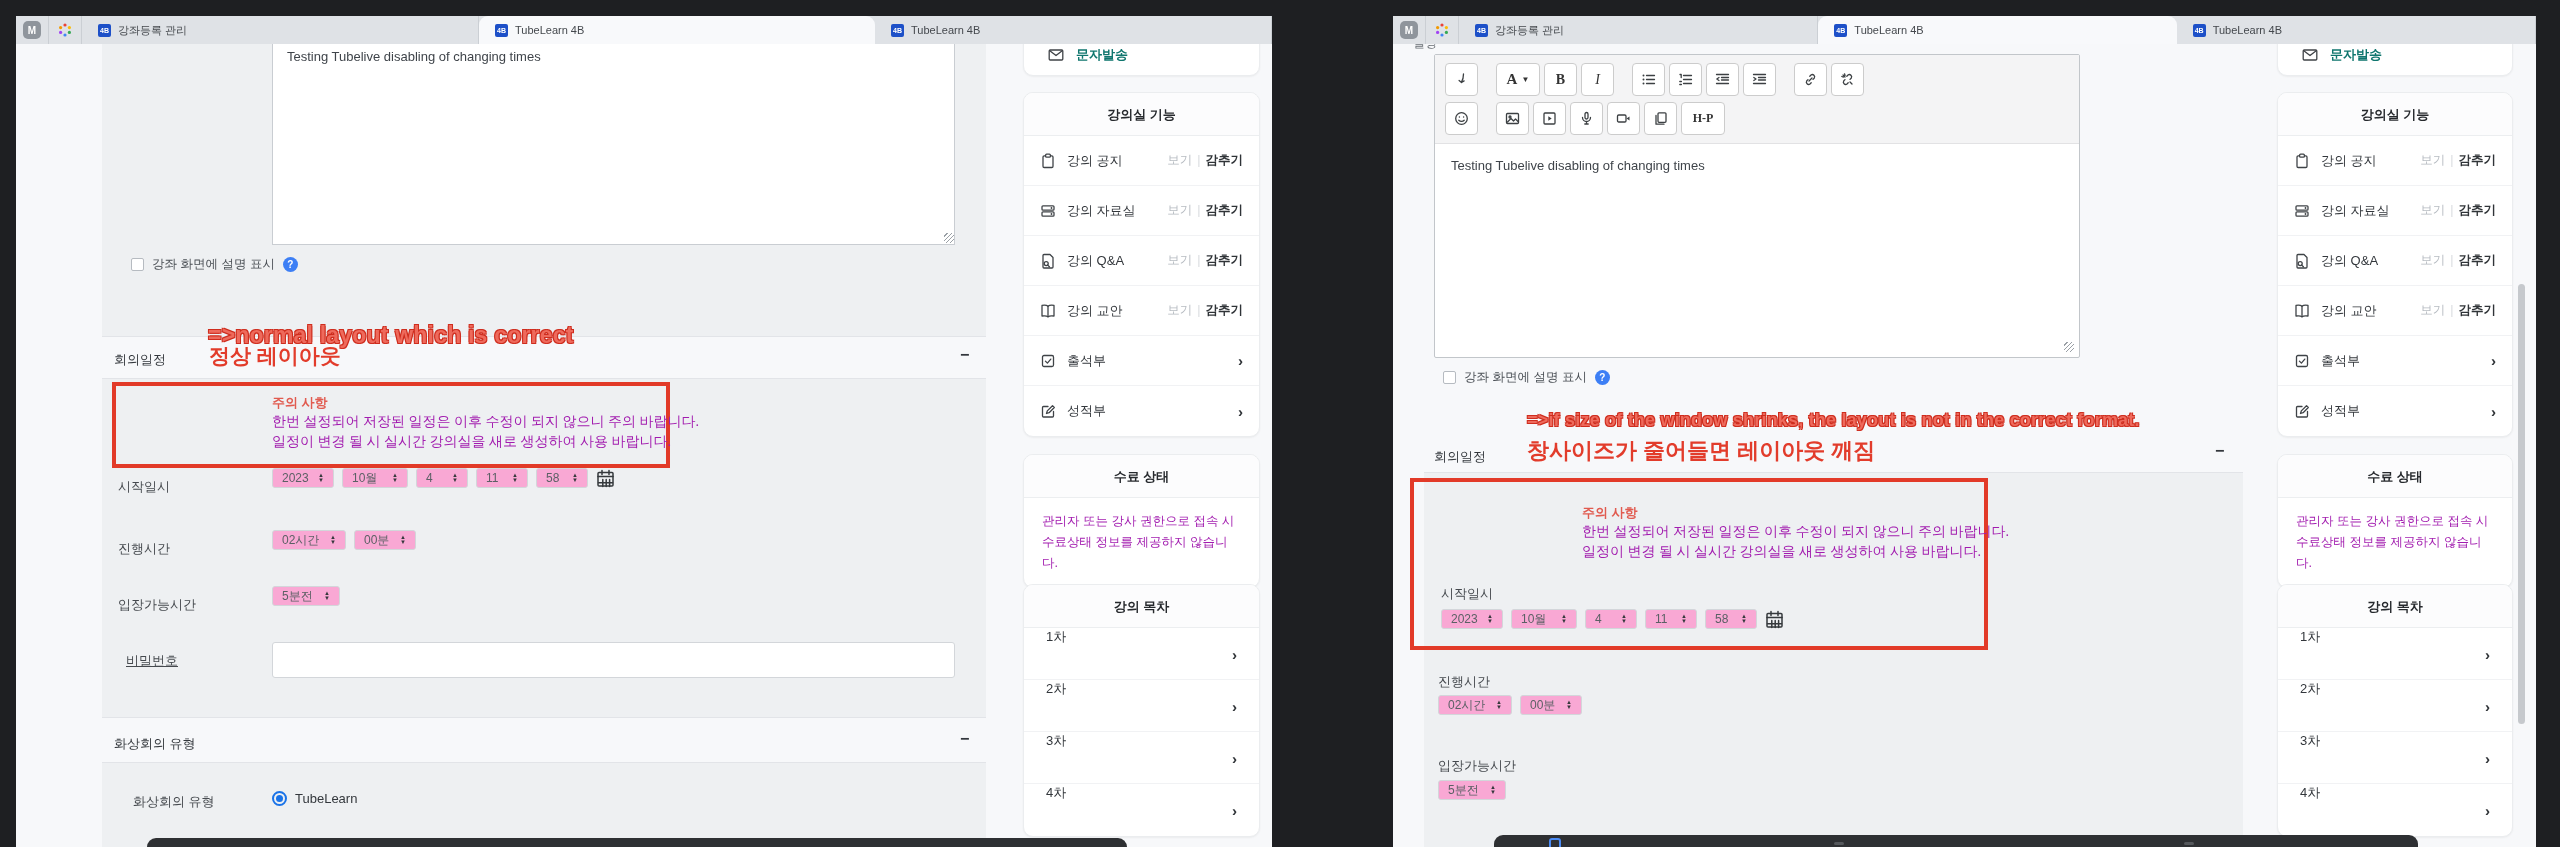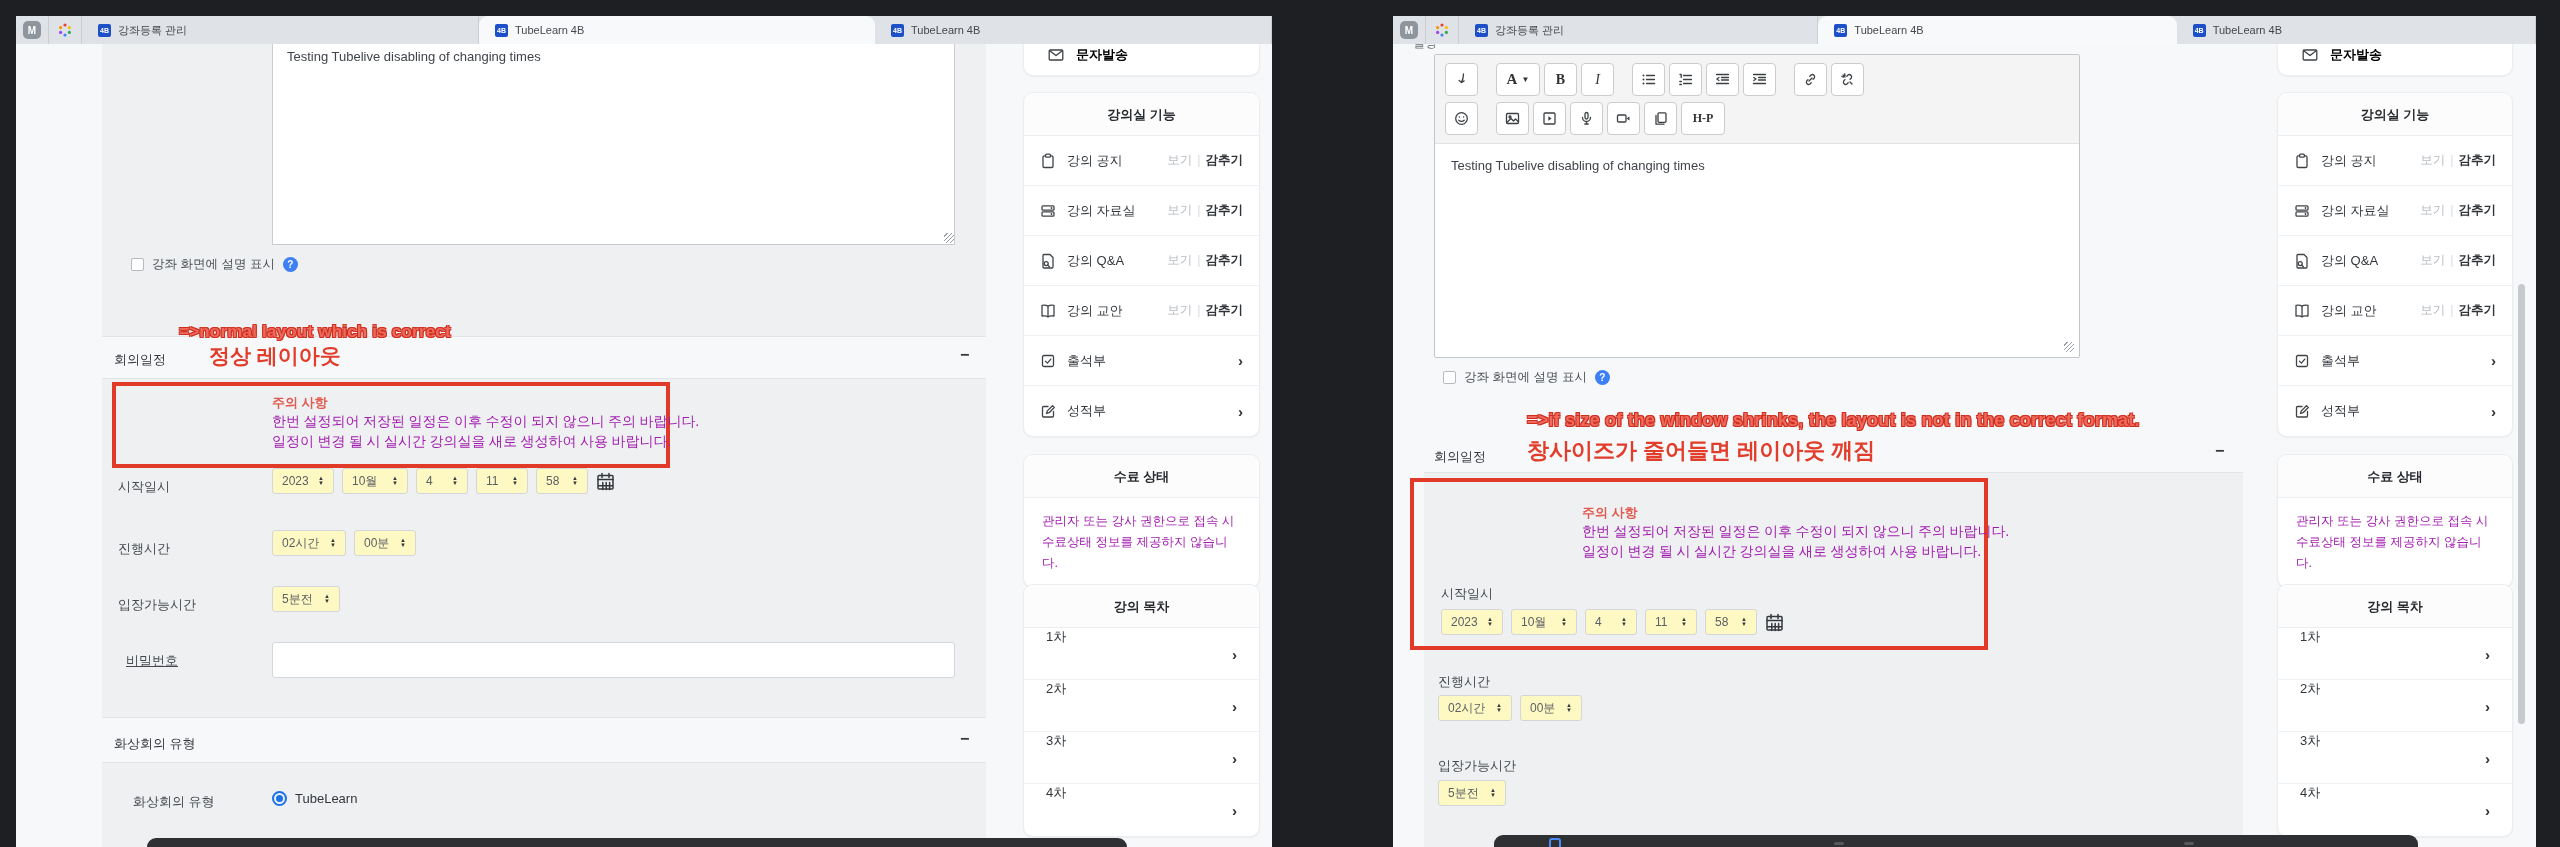--- a/index.html
+++ b/index.html
@@ -31,42 +31,42 @@
   .help{width:15px;height:15px;border-radius:50%;background:#3d7ff5;color:#fff;font-size:10px;font-weight:700;
         display:flex;align-items:center;justify-content:center;}
   .ann-en{color:#ee6a5c;font-weight:800;letter-spacing:.2px;white-space:nowrap;
           text-shadow:-1px -1px 0 #cf2d1e,1px -1px 0 #cf2d1e,-1px 1px 0 #cf2d1e,1px 1px 0 #cf2d1e;}
   .ann-ko{color:#e23c2b;font-weight:700;white-space:nowrap;}
   .redbox{border:4px solid #e23a28;}
   .ntitle{font-size:13px;font-weight:600;color:#e15b50;}
   .nline{font-size:14px;color:#a21caf;line-height:20px;font-family:Liberation Serif, serif;}
   .flabel{font-size:13px;color:#45494e;}
   .selrow{display:flex;align-items:center;gap:8px;}
-  .sel{height:26px;background:#fef9c3;border:1px solid #d3d6da;border-radius:3px;display:inline-flex;
+  .sel{height:20px;background:#f9a8d4;border:1px solid #d3d6da;border-radius:3px;display:inline-flex;
        align-items:center;justify-content:space-between;padding:0 9px;font-size:12px;color:#5b6065;}
   .arr{display:flex;flex-direction:column;font-size:6px;line-height:5px;color:#35383c;margin-left:6px;}
   .pwd{background:#fff;border:1px solid #d3d6da;border-radius:3px;height:36px;width:683px;outline:none;
        font-size:13px;padding:0 10px;}
   .radio{width:15px;height:15px;border-radius:50%;border:2px solid #1a73e8;position:relative;flex:0 0 15px;}
   .radio::after{content:"";position:absolute;inset:2px;border-radius:50%;background:#1a73e8;}
   .radiolbl{font-size:13px;color:#33373c;}
   
   .card{position:absolute;background:#fff;border:1px solid #ebedef;border-radius:10px;
         box-shadow:0 1px 2px rgba(0,0,0,.05);overflow:hidden;}
   .card-h{text-align:center;font-size:13px;font-weight:700;color:#26292d;padding:13px 0 11px;
           border-bottom:1px solid #eceef0;background:#fcfcfd;}
   .srow{display:flex;align-items:center;padding:0 16px;border-bottom:1px solid #f1f2f4;height:50px;}
   .srow:last-child{border-bottom:none;}
   .slbl{font-size:13px;color:#33373c;margin-left:11px;}
   .sright{margin-left:auto;font-size:12.5px;white-space:nowrap;}
   .see{color:#b7bcc2;}
   .sep{color:#d9dcdf;margin:0 5px;}
   .hide{color:#2f3337;font-weight:600;margin-top:16px;}
   .chev{margin-left:auto;color:#2f3337;font-size:15px;font-weight:600;}
-  .smsrow{display:flex;align-items:center;gap:12px;padding:13px 0 11px 24px;font-size:13px;font-weight:600;color:#000000;}
+  .smsrow{display:flex;align-items:center;gap:12px;padding:13px 0 11px 24px;font-size:13px;font-weight:600;color:#0f766e;}
   .note{padding:13px 18px;font-size:12.5px;color:#a21caf;line-height:21px;}
   .tocrow{display:flex;align-items:flex-start;padding:0 22px;height:52px;border-bottom:1px solid #f1f2f4;
           font-size:13px;color:#33373c;flex-direction:column;}
   .tocrow:last-child{border-bottom:none;}
   
   .taskbar{position:absolute;background:#2e3033;border-radius:9px 9px 0 0;}
   .tbicon{position:absolute;top:3px;width:12px;height:12px;border:2px solid #4b8bf5;border-radius:3px;}
   .tbdot{position:absolute;top:7px;width:10px;height:3px;background:#55585c;border-radius:2px;}
   .thumb{position:absolute;background:#c6c9cd;border-radius:4px;}
   
@@ -123,21 +123,21 @@
 
       <div class="a panel" style="left:86px;top:0;width:884px;height:293px;border-bottom:1px solid #e2e4e8;"></div>
       <div class="a textarea" style="left:256px;top:-8px;width:683px;height:209px;"><span>Testing Tubelive disabling of changing times</span></div>
       <div class="a resize" style="left:928px;top:189px;"></div>
       <div class="a cbrow" style="left:115px;top:212px;">
         <span class="cb"></span>
         <span class="cbl">강좌 화면에 설명 표시</span>
         <span class="help">?</span>
       </div>
 
-      <div class="a ann-en" style="left:163px;top:278px;font-size:17px;">=&gt;normal layout which is correct</div>
+      <div class="a ann-en" style="left:192px;top:278px;font-size:23px;">=&gt;normal layout which is correct</div>
       <div class="a ann-ko" style="left:193px;top:298px;font-size:21px;">정상 레이아웃</div>
 
       <div class="a sec-head" style="left:98px;top:307px;">회의일정</div>
       <div class="a minus" style="left:944px;top:304px;">−</div>
       <div class="a panel" style="left:86px;top:334px;width:884px;height:340px;border-top:1px solid #e2e4e8;border-bottom:1px solid #e2e4e8;"></div>
       <div class="a redbox" style="left:96px;top:338px;width:558px;height:86px;"></div>
       <div class="a" style="left:256px;top:350px;">
         <div class="ntitle">주의 사항</div>
         <div class="nline">한번 설정되어 저장된 일정은 이후 수정이 되지 않으니 주의 바랍니다.</div>
         <div class="nline">일정이 변경 될 시 실시간 강의실을 새로 생성하여 사용 바랍니다.</div>

